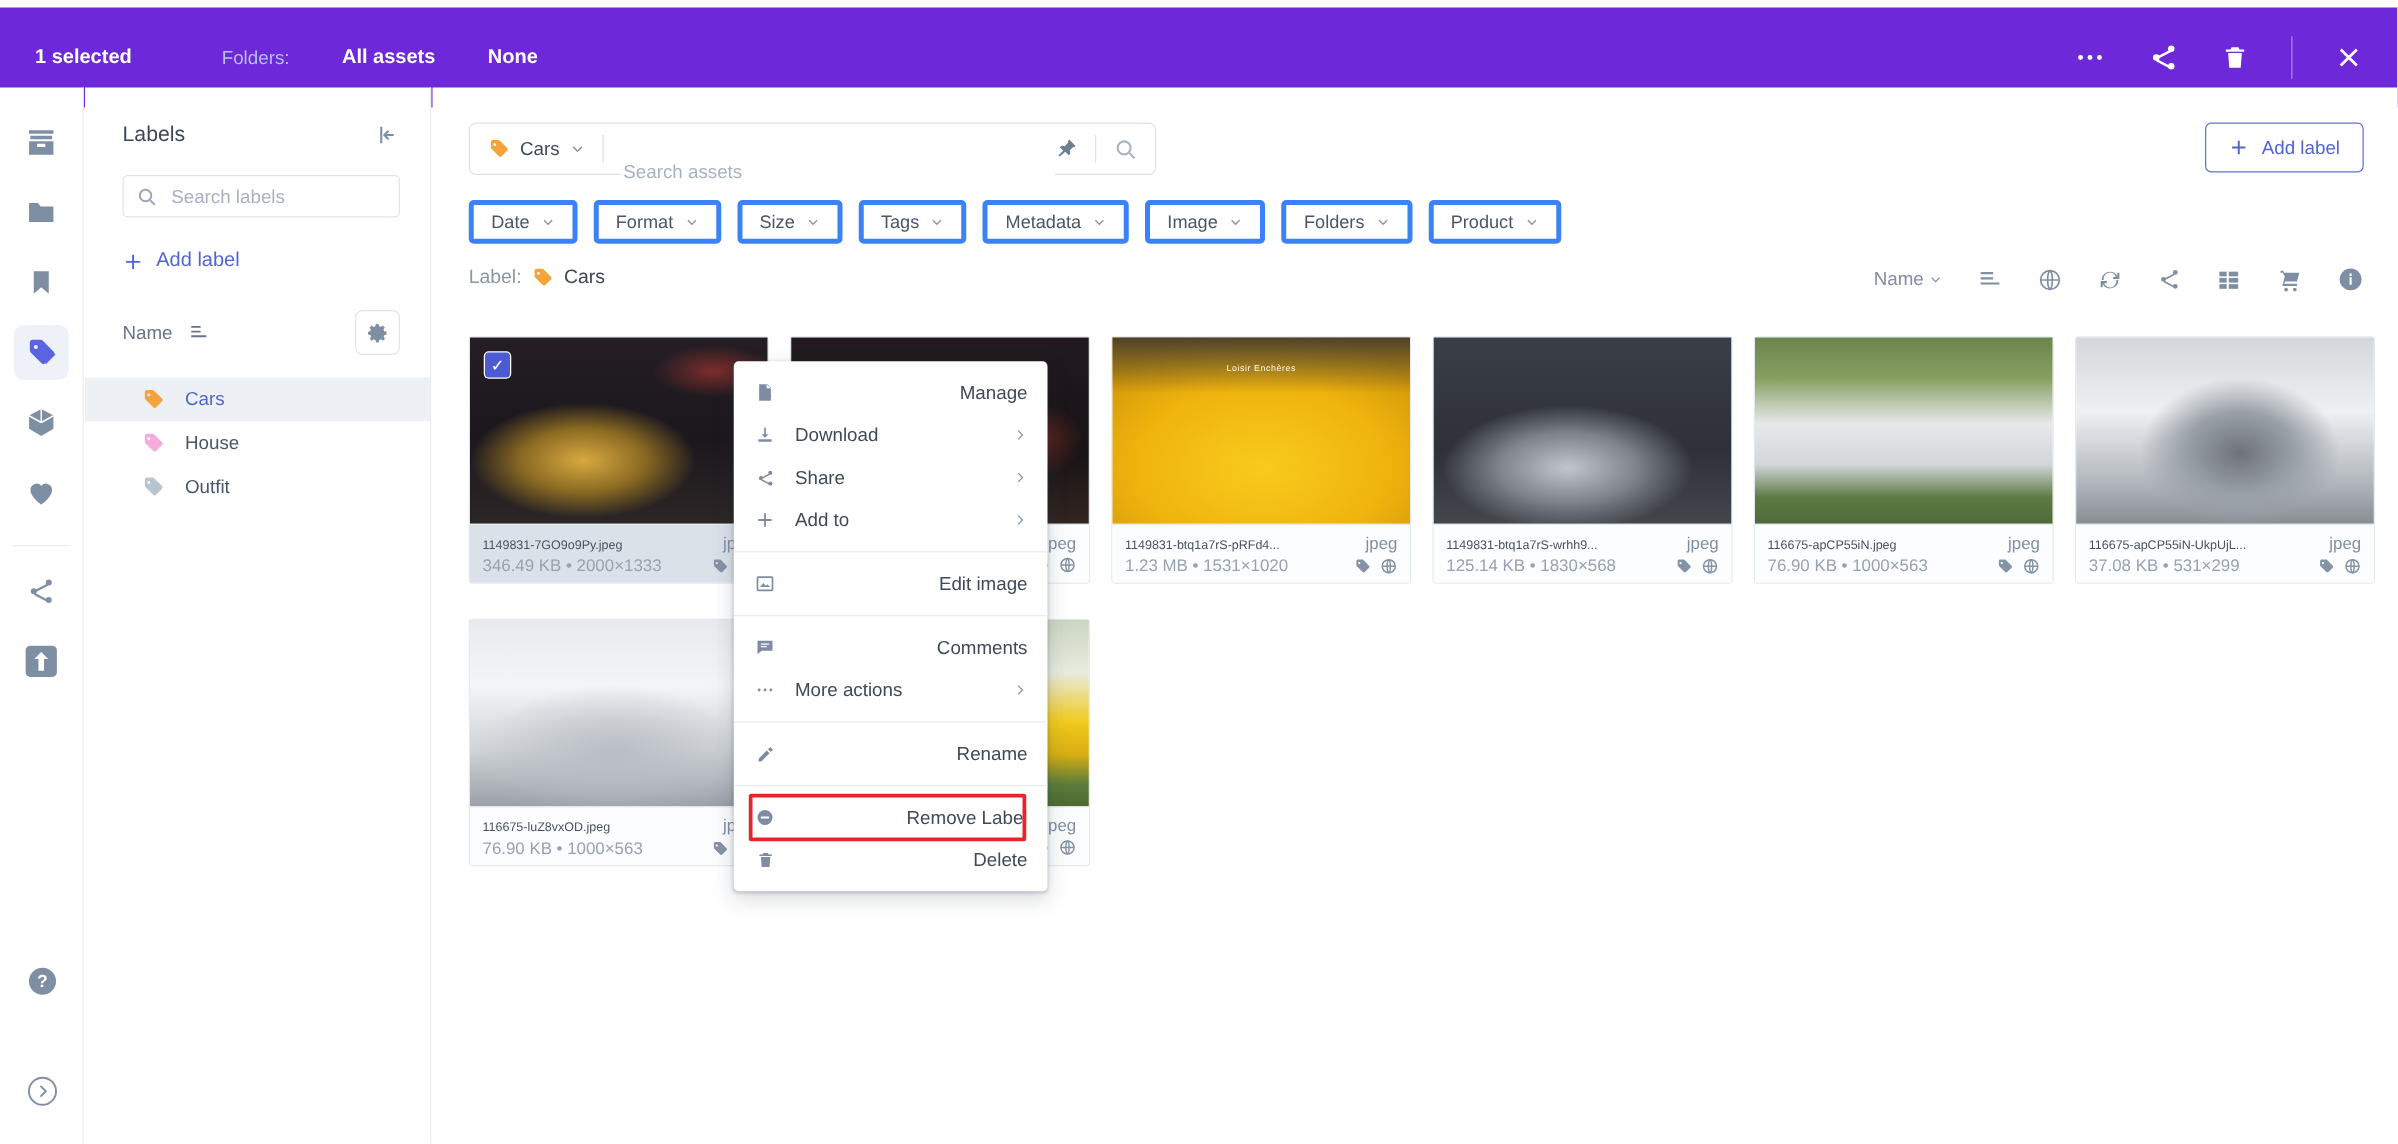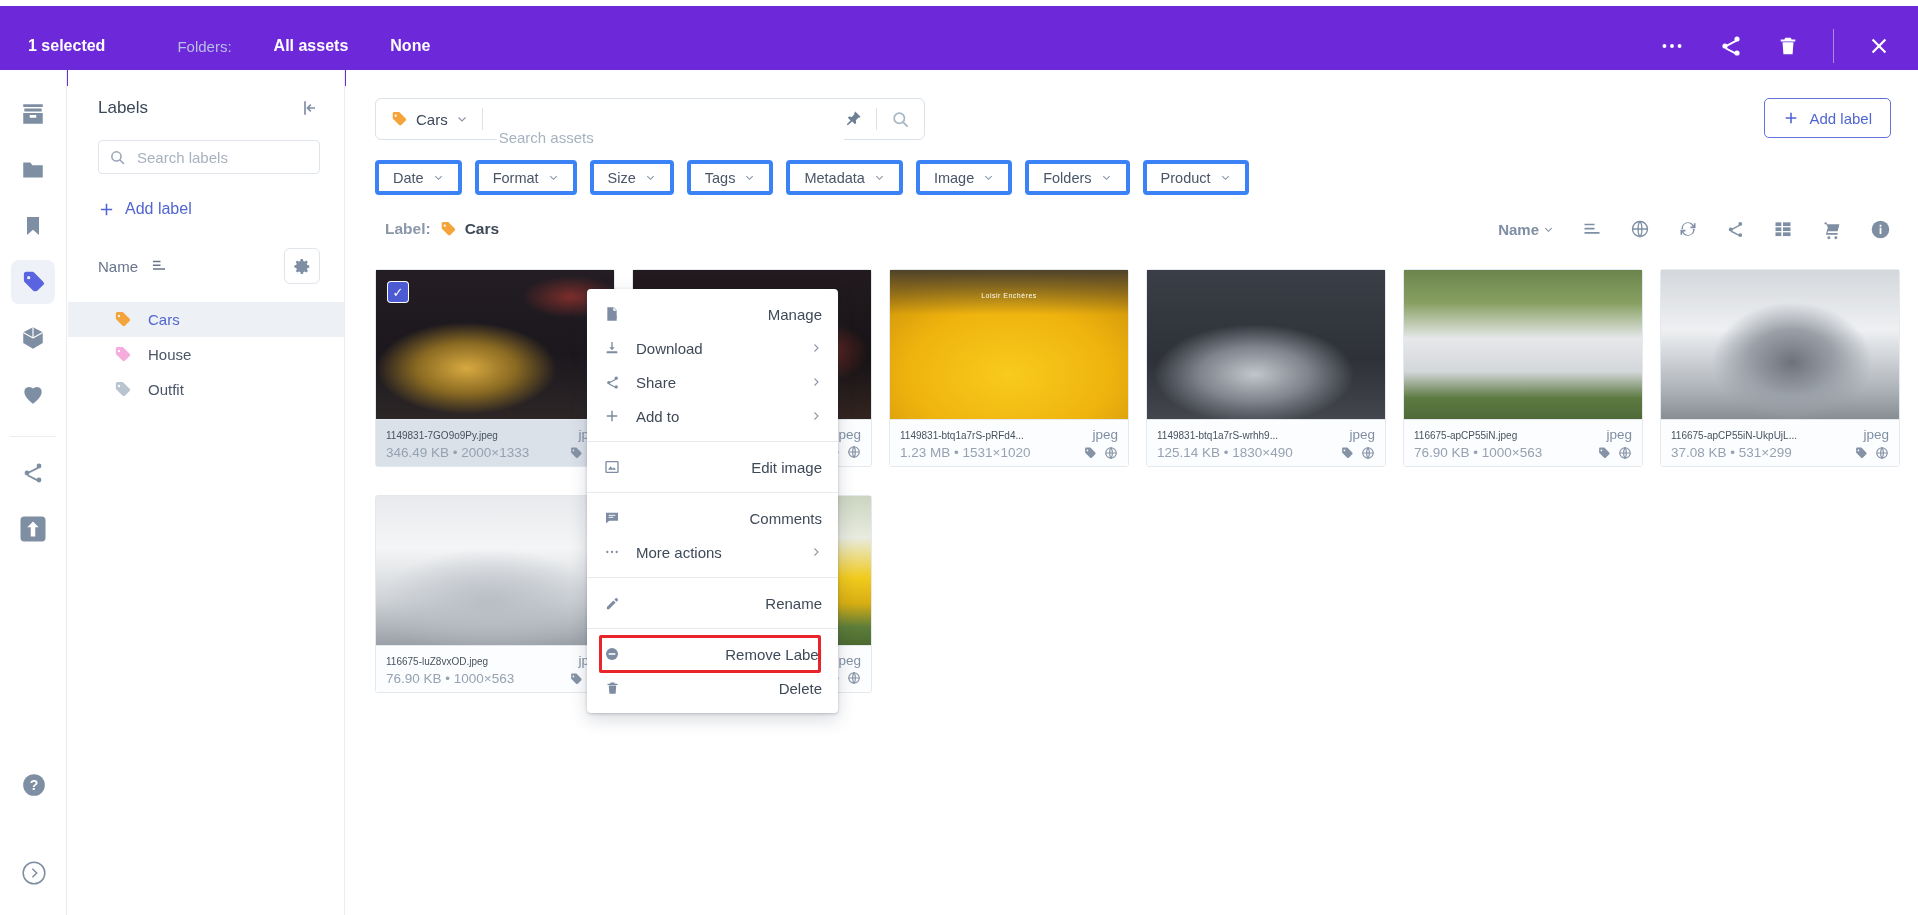--- a/index.html
+++ b/index.html
@@ -84,21 +84,21 @@
     display:flex; align-items:center; gap:10px; background:#fff; cursor:pointer;
   }
 
   .filters { position:absolute; left:29px; top:90px; display:flex; gap:13px; }
   .filter-btn {
     height:35px; padding:0 14px; border:4px solid #3b82f6; border-radius:4px; background:#fff;
     display:flex; align-items:center; gap:9px; font-size:14.5px; color:#4a5568; cursor:pointer;
   }
   .filter-btn .chev { color:#8a97a8; }
 
-  .view-header { position:absolute; left:39px; top:143px; right:27px; height:32px; display:flex; align-items:center;font-weight:bold; }
+  .view-header { position:absolute; left:29px; top:143px; right:27px; height:32px; display:flex; align-items:flex-start; }
   .vh-label { display:flex; align-items:center; gap:8px; font-size:15.5px; }
   .vh-prefix { color:#8a97a8; }
   .vh-name { color:#3e4856; }
   .vh-tools { margin-left:auto; display:flex; align-items:center; gap:28px; color:#7e8ea3; }
   .vh-sort { display:flex; align-items:center; gap:4px; font-size:15px; color:#7e8ea3; cursor:pointer; }
   .vh-tool { cursor:pointer; }
 
   
   .grid-row { position:absolute; left:29px; display:flex; gap:17px; }
   .row-1 { top:199px; }
@@ -598,21 +598,21 @@
     </div>
 
     <div class="card">
       <div class="card-img i4"></div>
       <div class="card-cap">
         <div class="cap-l1">
           <span class="cap-name">1149831-btq1a7rS-wrhh9...</span>
           <span class="cap-fmt">jpeg</span>
         </div>
         <div class="cap-l2">
-          <span class="cap-meta">125.14 KB • 1830×490</span>
+          <span class="cap-meta">125.14 KB • 1830×568</span>
           <span class="cap-icons">
             <span class="icon">
                 <svg width="14" height="14" viewBox="0 0 24 24" fill="currentColor">
                   <path d="M11.6 2.6c.5 0 1 .2 1.4.6l8 8c.8.8.8 2 0 2.8l-6 6c-.8.8-2 .8-2.8 0l-8-8a2 2 0 01-.6-1.4V4.6c0-1.1.9-2 2-2zM7.6 6.1A1.5 1.5 0 107.6 9.1 1.5 1.5 0 007.6 6.1z"></path>
                 </svg>
               </span>
             <span class="icon">
                 <svg width="14" height="14" viewBox="0 0 24 24" fill="none" stroke="currentColor" stroke-width="2">
                   <circle cx="12" cy="12" r="9"></circle>
                   <path d="M3 12h18M12 3c3 2.6 3 15.4 0 18-3-2.6-3-15.4 0-18z"></path>

